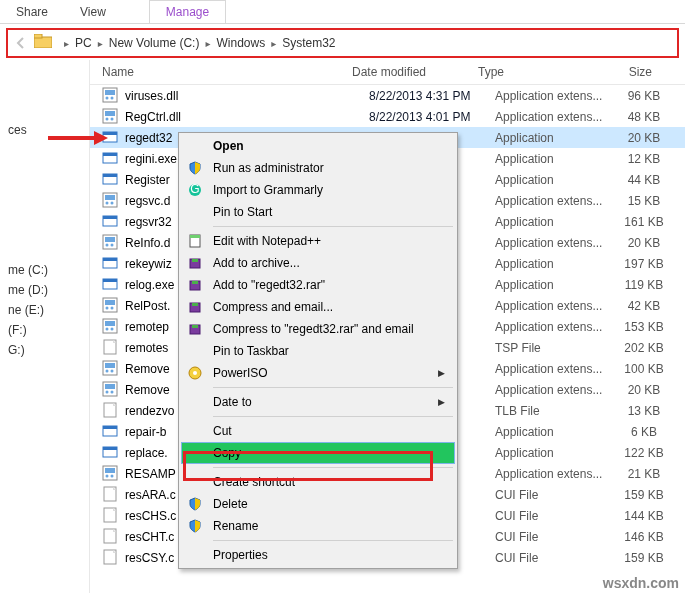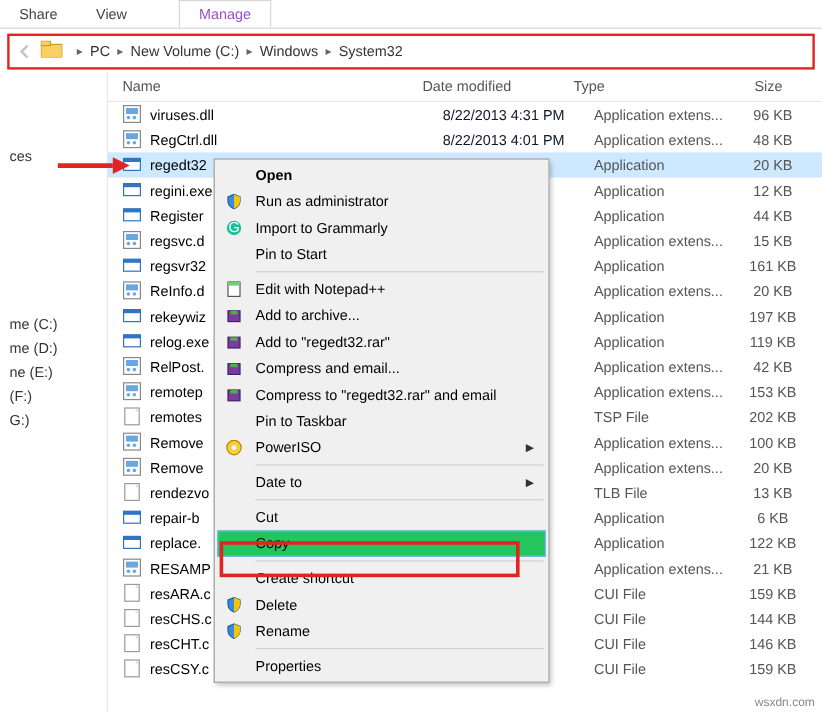--- a/index.html
+++ b/index.html
@@ -45,21 +45,21 @@
 .cm-ico { width:20px; height:20px; display:flex; align-items:center; justify-content:center; flex-shrink:0; margin-right:8px; }
 .cm-text { flex:1; }
 .cm-sep { height:1px; background:#d0d0d0; margin:3px 2px 3px 32px; }
 .cm-arrow { position:absolute; right:10px; font-size:9px; color:#333; }
 .cm-bold { font-weight:600; }
 
 
 .redbox1 { position:absolute; border:3px solid #e02424; pointer-events:none; z-index:60; }
 .arrow-call { position:absolute; z-index:55; pointer-events:none; }
 
-.wm { position:absolute; right:6px; bottom:2px; font-size:10px; color:#888; z-index:70; }
+.wm { position:absolute; right:6px; bottom:2px; font-size:14px; color:#888; z-index:70;font-weight:bold; }
 </style>
 </head>
 <body>
 
 <div class="tabs">
   <div class="tab">Share</div>
   <div class="tab">View</div>
   <div class="tab manage">Manage</div>
 </div>
 

